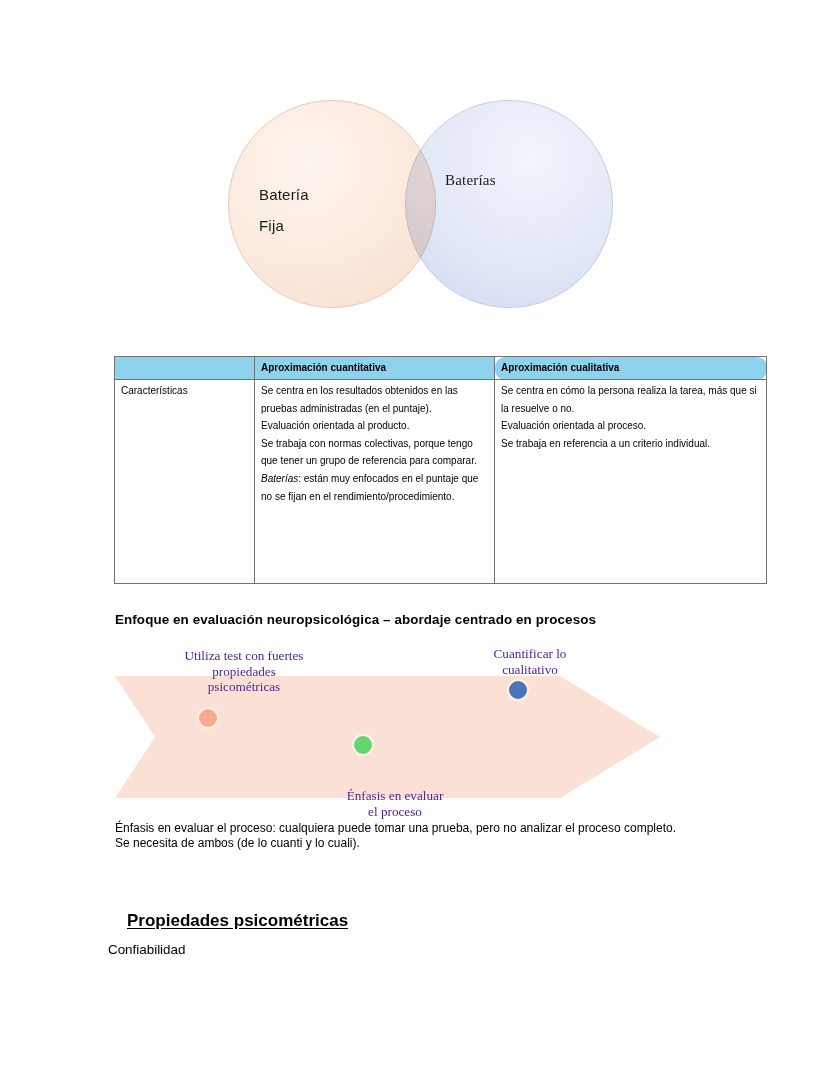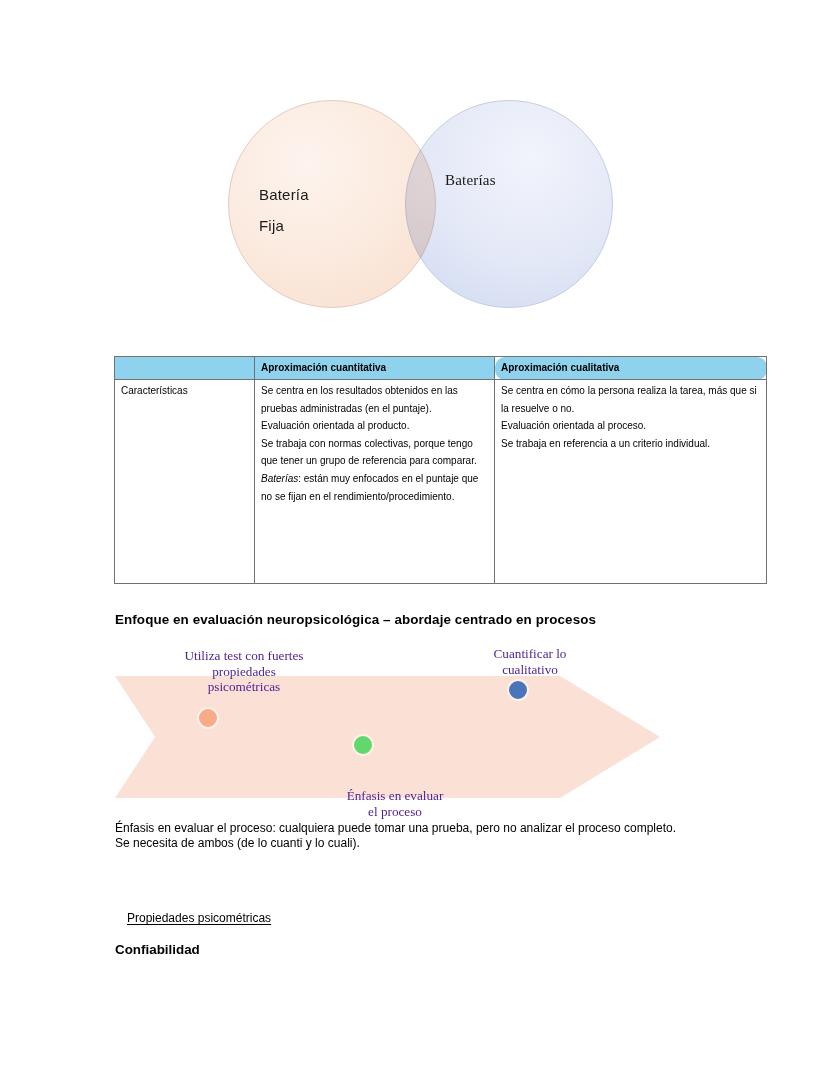--- a/index.html
+++ b/index.html
@@ -146,32 +146,32 @@
     font-size: 12px;
     line-height: 18.5px;
   }
   #para-ambos   { top: 834px; }
   #para-enfasis { top: 819px; }
 
   #subheading-propiedades {
     position: absolute;
     left: 115px;
     top: 911px;
-    font-size: 12px;
-    font-weight: normal;
+    font-size: 17px;
+    font-weight: bold;
     text-decoration: underline;
     text-underline-offset: 2px;
     padding-left: 12px;
   }
   #subheading-confiabilidad {
     position: absolute;
-    left: 115px;
+    left: 108px;
     top: 942px;
     font-size: 13.4px;
-    font-weight: bold;
+    font-weight: normal;
   }
 </style>
 </head>
 <body>
 
 <div id="venn-figure">
   <div class="venn-circle" id="venn-circle-left"></div>
   <div class="venn-circle" id="venn-circle-right"></div>
   <div class="venn-label" id="venn-label-left">
     <span class="ln">Batería</span>

